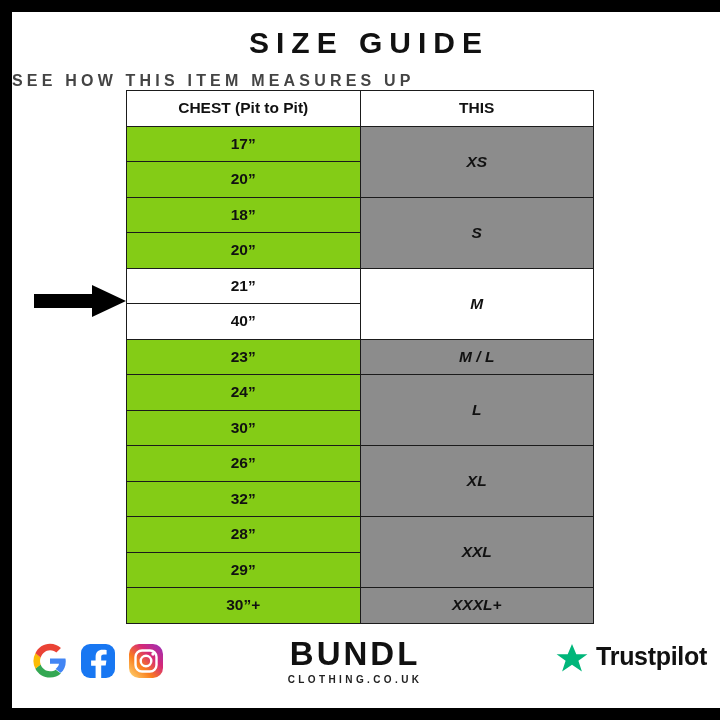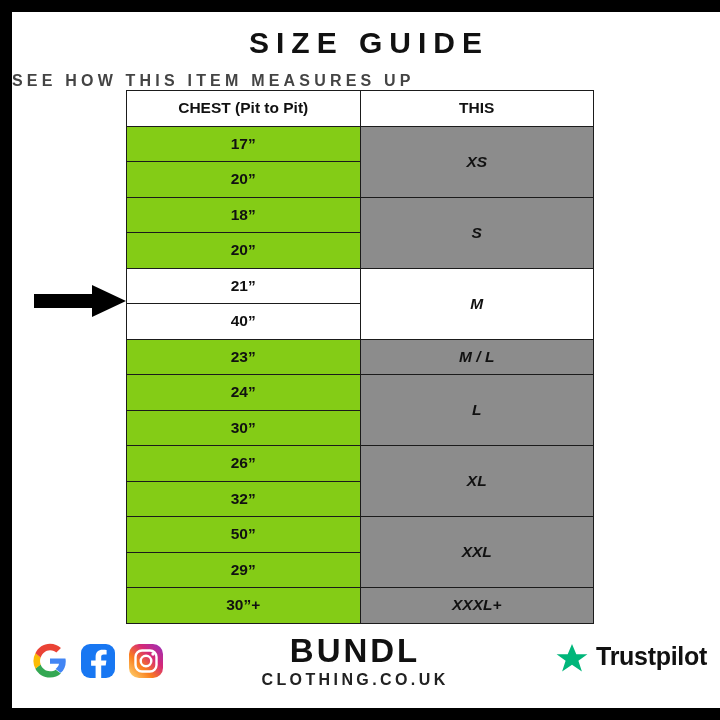--- a/index.html
+++ b/index.html
@@ -118,21 +118,21 @@
     margin-left: -10px;
   }
   .brand-name {
     font-size: 33px;
     font-weight: bold;
     letter-spacing: 3px;
     color: #111;
     line-height: 1;
   }
   .brand-sub {
-    font-size: 16px;
+    font-size: 10px;
     font-weight: bold;
     letter-spacing: 3.4px;
     color: #222;
     margin-top: 4px;
   }
   .trustpilot {
     display: flex;
     align-items: flex-start;
     gap: 7px;
   }
@@ -192,21 +192,21 @@
               <td class="chest">30”</td>
             </tr>
             <tr>
               <td class="chest">26”</td>
               <td class="size" rowspan="2">XL</td>
             </tr>
             <tr>
               <td class="chest">32”</td>
             </tr>
             <tr>
-              <td class="chest">50”</td>
+              <td class="chest">28”</td>
               <td class="size" rowspan="2">XXL</td>
             </tr>
             <tr>
               <td class="chest">29”</td>
             </tr>
             <tr>
               <td class="chest">30”+</td>
               <td class="size">XXXL+</td>
             </tr>
           </tbody>

